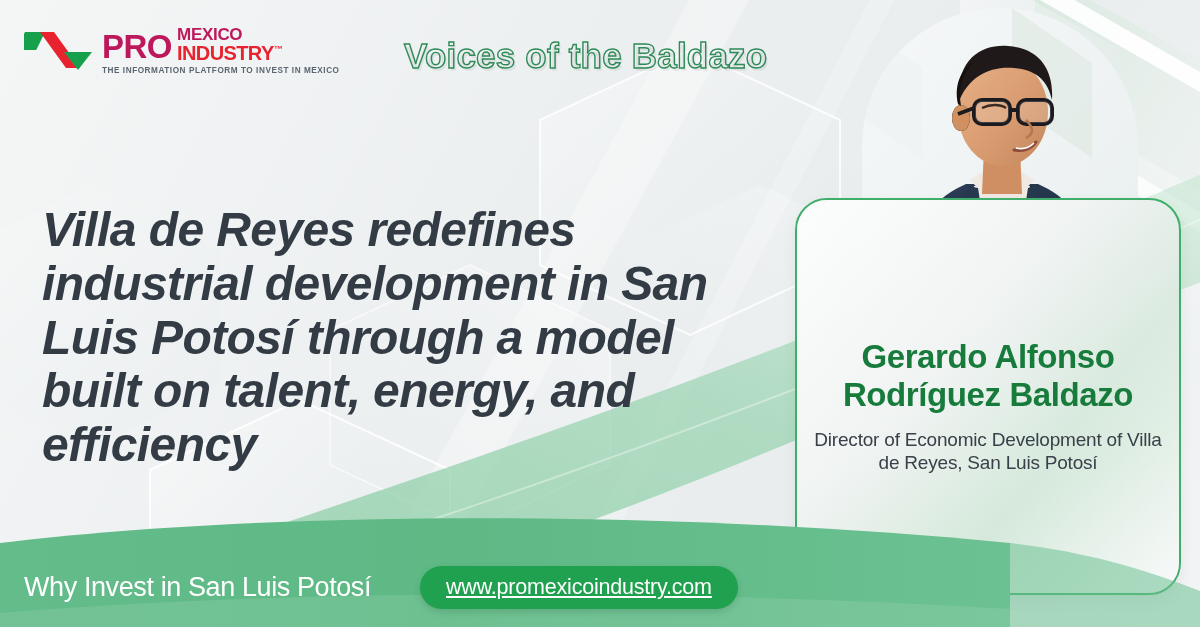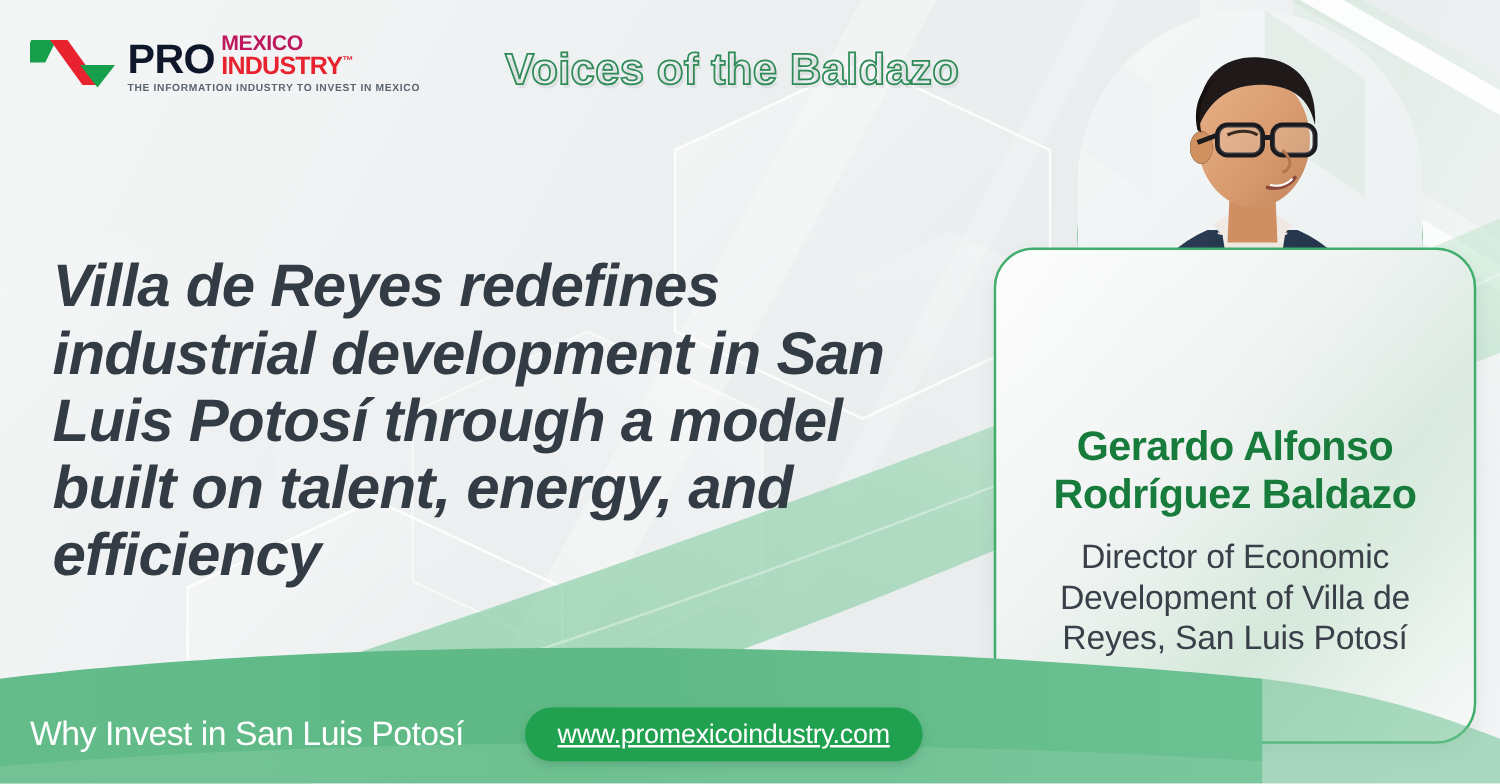--- a/index.html
+++ b/index.html
@@ -62,21 +62,21 @@
   }
   .logo-row1 {
     display: flex;
     align-items: flex-end;
     gap: 5px;
     line-height: 1;
   }
   .logo-pro {
     font-size: 33px;
     font-weight: bold;
-    color: #0f172a;
+    color: #be185d;
     letter-spacing: -0.5px;
   }
   .logo-stackcol { display:flex; flex-direction:column; line-height:1; }
   .logo-mexico {
     font-size: 17px;
     font-weight: bold;
     color: #be185d;
     letter-spacing: -0.3px;
   }
   .logo-industry {
@@ -172,21 +172,21 @@
   }
   .speaker-name {
     font-size: 33px;
     font-weight: bold;
     line-height: 1.14;
     color: #177B3B;
     letter-spacing: -0.4px;
   }
   .speaker-role {
     margin-top: 16px;
-    font-size: 27px;
+    font-size: 19px;
     line-height: 1.2;
     color: #3A4049;
     letter-spacing: -0.2px;
   }
 
   
   .band {
     position: absolute;
     left: 0;
     bottom: 0;
@@ -293,21 +293,21 @@
       </svg>
     </div>
     <div class="logo-text">
       <div class="logo-row1">
         <span class="logo-pro">PRO</span>
         <span class="logo-stackcol">
           <span class="logo-mexico">MEXICO</span>
           <span class="logo-industry"><span>INDUSTRY</span><span class="tm">™</span></span>
         </span>
       </div>
-      <div class="logo-tag">THE INFORMATION INDUSTRY TO INVEST IN MEXICO</div>
+      <div class="logo-tag">THE INFORMATION PLATFORM TO INVEST IN MEXICO</div>
     </div>
   </div>
 
   <div class="kicker">Voices of the Baldazo</div>
 
   <div class="headline">Villa de Reyes redefines industrial development in San Luis Potosí through a model built on talent, energy, and efficiency</div>
 
   <div class="ring"></div>
   <div class="photo-clip">
     <svg width="276" height="332" viewBox="0 0 276 332" xmlns="http://www.w3.org/2000/svg">

